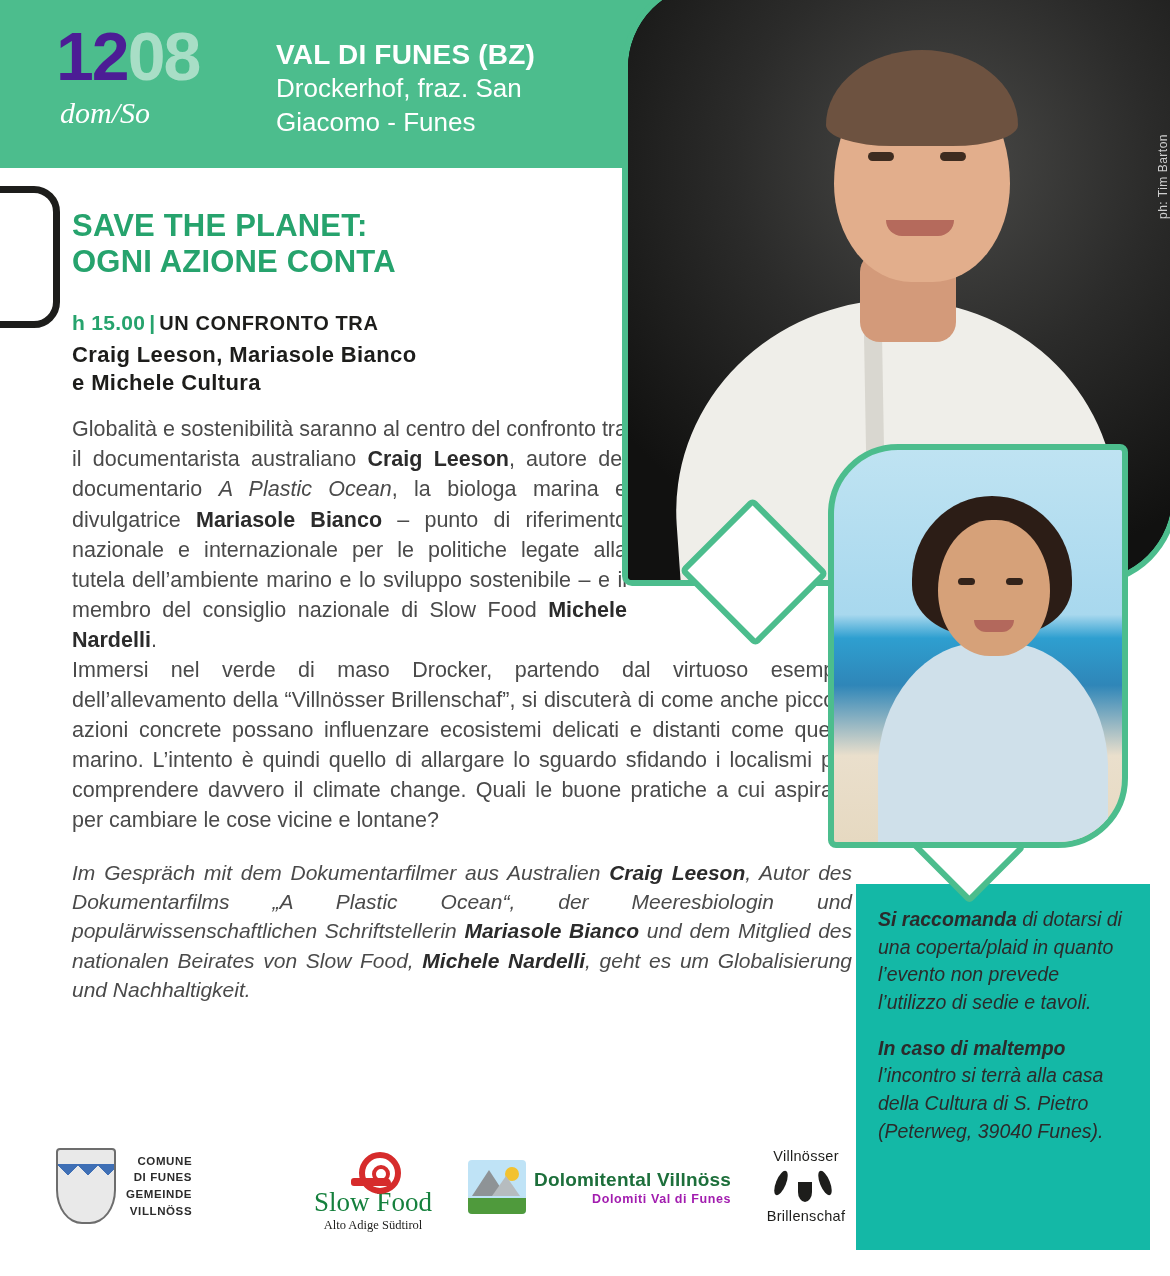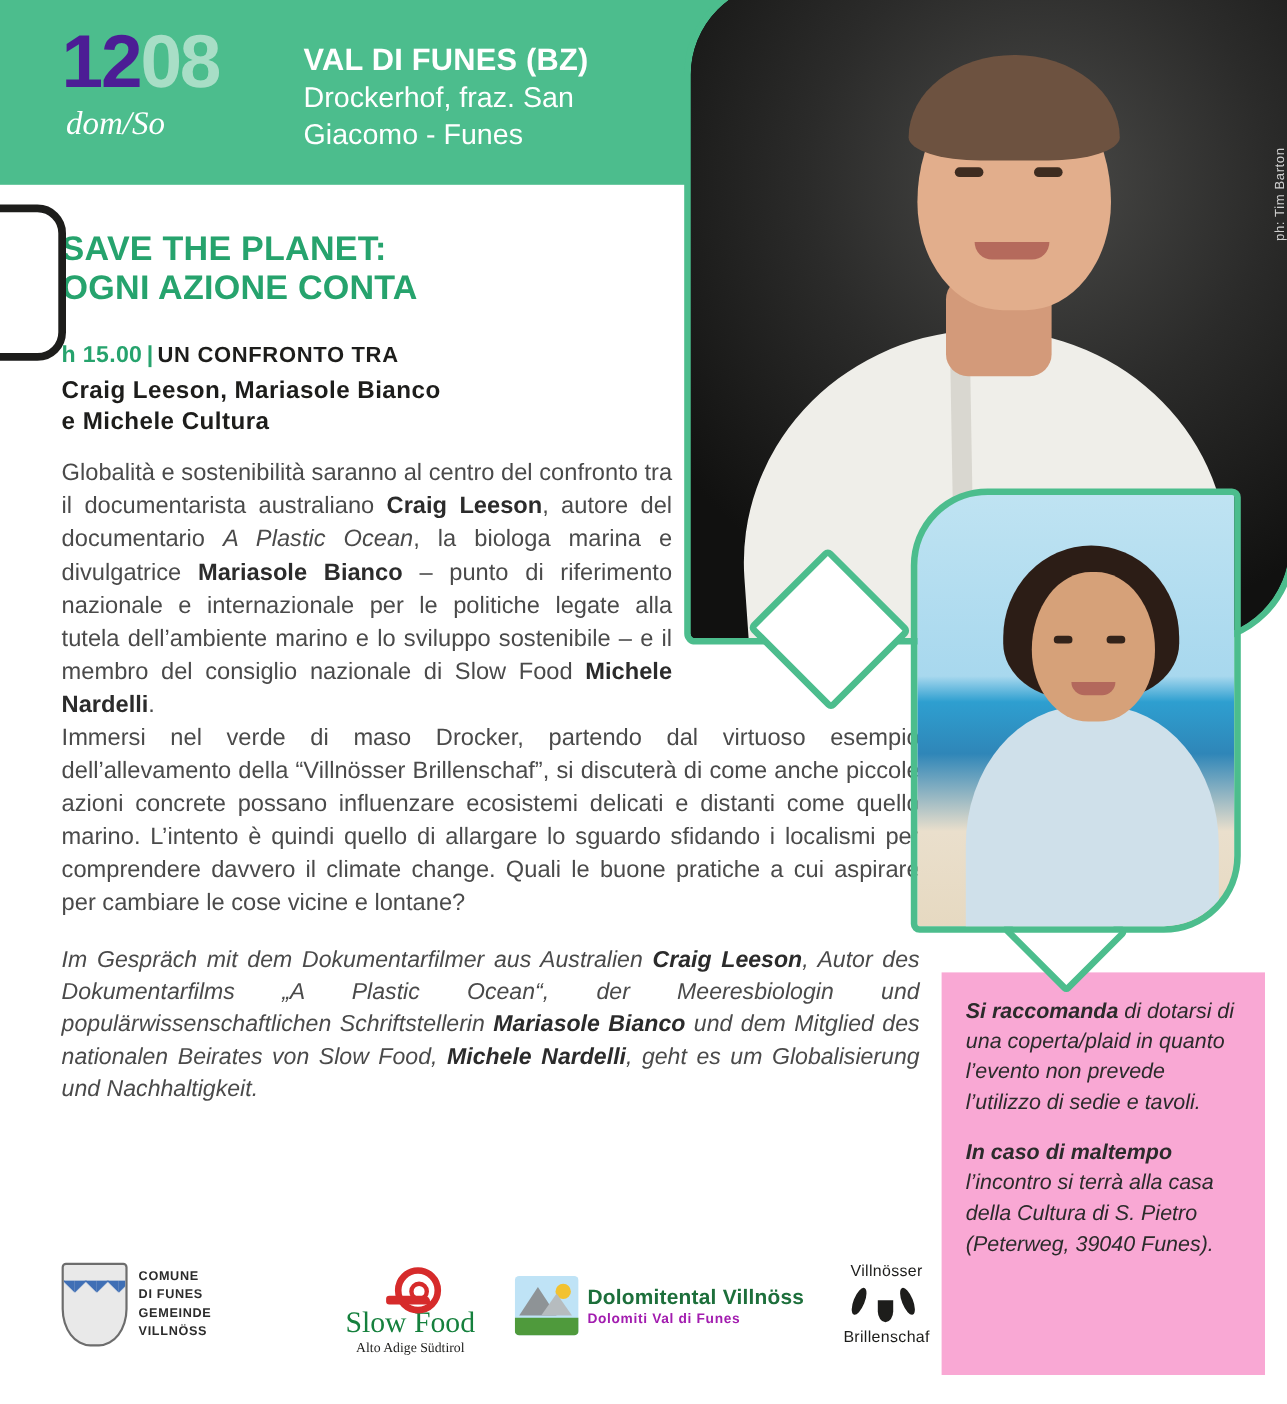--- a/index.html
+++ b/index.html
@@ -234,21 +234,21 @@
     background: #ffffff;
     border: 6px solid #4cbd8d;
     transform: rotate(45deg);
     z-index: 3;
     border-radius: 5px;
   }
 
   
   .content {
     position: absolute;
-    left: 56px; top: 208px;
+    left: 72px; top: 208px;
     width: 780px;
   }
   .title {
     color: #26a36d;
     font-size: 31px;
     font-weight: bold;
     line-height: 1.16;
     letter-spacing: 0.2px;
     margin-bottom: 30px;
     text-transform: uppercase;
@@ -303,39 +303,39 @@
     text-align: justify;
   }
   .body-de b { font-weight: bold; color: #2b2b2b; }
 
   
   .info-box {
     position: absolute;
     left: 856px; top: 884px;
     width: 294px;
     height: 366px;
-    background: #f9a8d4;
+    background: #14b8a6;
     padding: 22px 22px 0 22px;
     box-sizing: border-box;
     font-style: italic;
     font-size: 19.5px;
     line-height: 1.42;
     color: #2b2b2b;
   }
   .info-box p { margin: 0 0 18px 0; }
   .info-box b { font-weight: bold; }
 
   
   .logos {
     position: absolute;
     left: 56px; top: 1148px;
     width: 790px;
     height: 110px;
   }
-  .logo { position: absolute; }
+  .logo { position: absolute; text-align: right; }
 
   .logo-comune { left: 0; top: 0; display: flex; align-items: center; }
   .shield {
     width: 56px; height: 72px;
     background: #e9e9e9;
     border: 2px solid #6d6d6d;
     border-radius: 4px 4px 26px 26px / 4px 4px 34px 34px;
     position: relative;
     overflow: hidden;
   }

